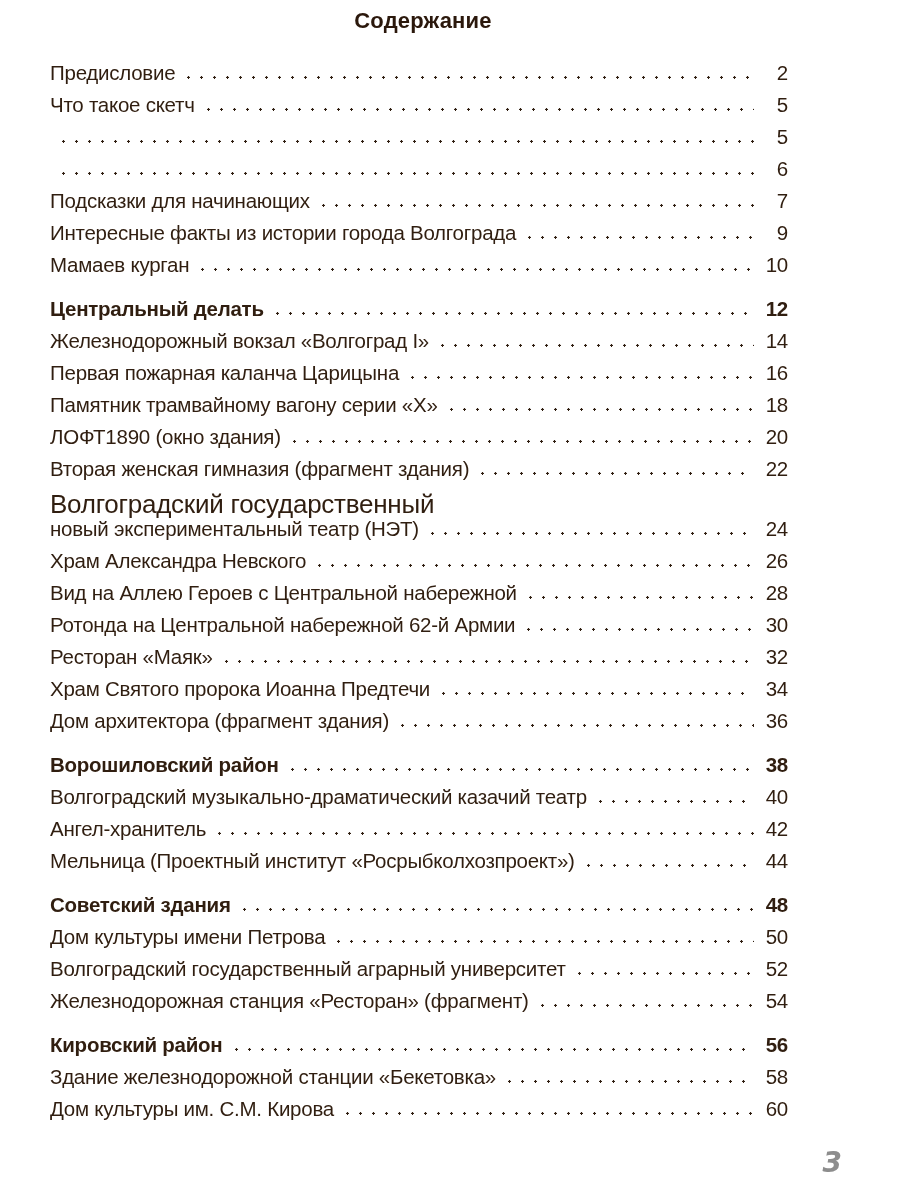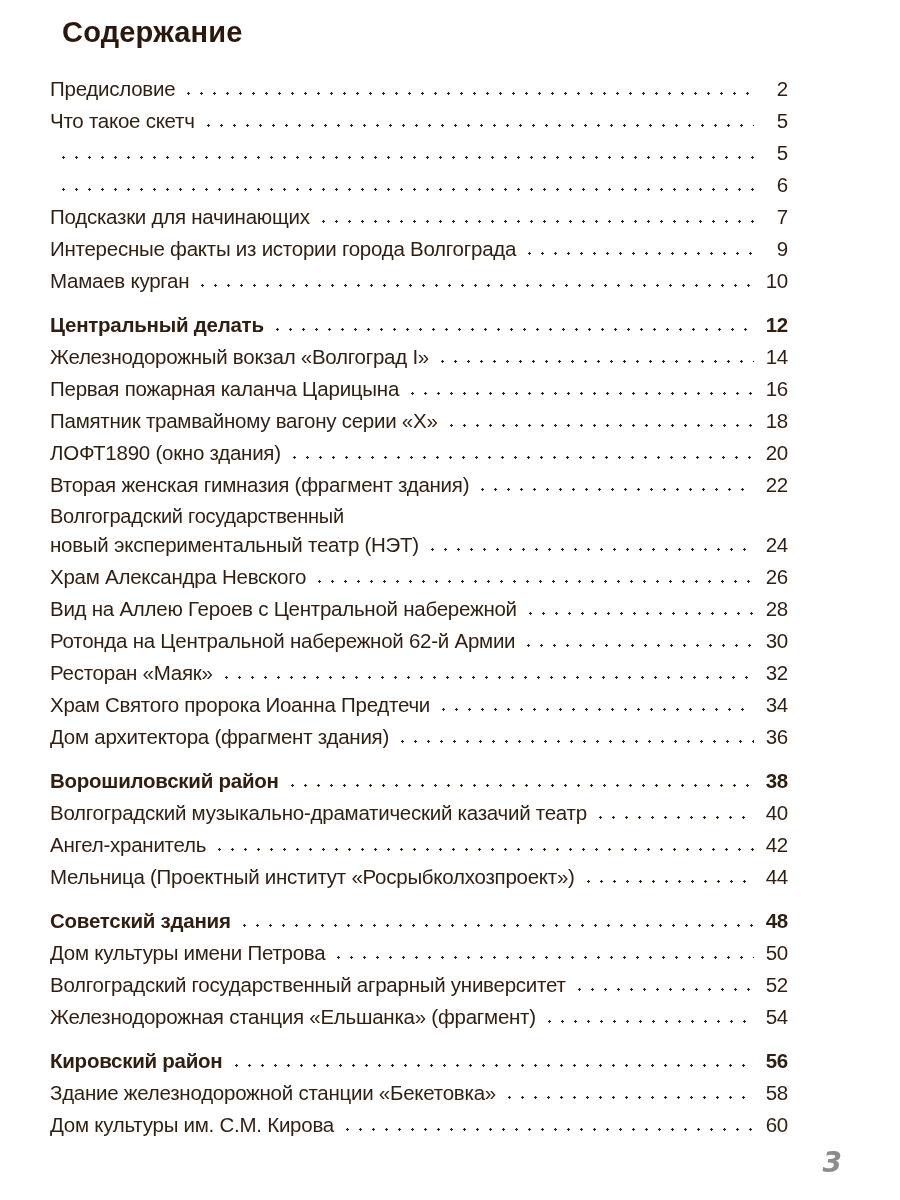--- a/index.html
+++ b/index.html
@@ -11,39 +11,40 @@
   html, body { margin: 0; padding: 0; background: #ffffff; }
   .page {
     position: relative;
     width: 900px;
     height: 1200px;
     background: var(--paper);
     font-family: "Liberation Sans", sans-serif;
     overflow: hidden;
   }
   .title {
-    margin: 12px;
+    margin: 4px;
     position: absolute;
     top: 4px;
     left: 50px;
     width: 738px;
-    font-size: 29px;
+    text-align: center;
+    font-size: 22px;
     font-weight: 700;
     color: var(--title-ink);
     letter-spacing: 0.2px;
   }
   .toc {
     position: absolute;
     top: 61px;
     left: 50px;
     width: 738px;
     color: var(--ink);
   }
   .group { margin-top: 12px; }
-  .group:first-child { margin-top: 16px; }
+  .group:first-child { margin-top: 0; }
   .row {
     display: flex;
     align-items: baseline;
     height: 32px;
     font-size: 20.5px;
     letter-spacing: -0.25px;
     white-space: nowrap;
   }
   .row.bold { font-weight: 700; }
   .row .t { flex: 0 0 auto; }
@@ -58,21 +59,21 @@
   }
   .pg {
     flex: 0 0 auto;
     min-width: 28px;
     text-align: right;
   }
   .wrapline {
     height: 28px;
     display: flex;
     align-items: baseline;
-    font-size: 20px;
+    font-size: 26px;
     letter-spacing: -0.25px;
     white-space: nowrap;
   }
   .folio {
     position: absolute;
     top: 1146px;
     right: 58px;
     font-size: 28px;
     font-weight: 700;
     font-style: italic;
@@ -221,21 +222,21 @@
           <span class="t">Дом культуры имени Петрова</span>
           <span class="leader"></span>
           <span class="pg">50</span>
         </div>
         <div class="row">
           <span class="t">Волгоградский государственный аграрный университет</span>
           <span class="leader"></span>
           <span class="pg">52</span>
         </div>
         <div class="row">
-          <span class="t">Железнодорожная станция «Ельшанка» (фрагмент)</span>
+          <span class="t">Железнодорожная станция «Ресторан» (фрагмент)</span>
           <span class="leader"></span>
           <span class="pg">54</span>
         </div>
       </section>
       <section class="group">
         <div class="row bold">
           <span class="t">Кировский район</span>
           <span class="leader"></span>
           <span class="pg">56</span>
         </div>

